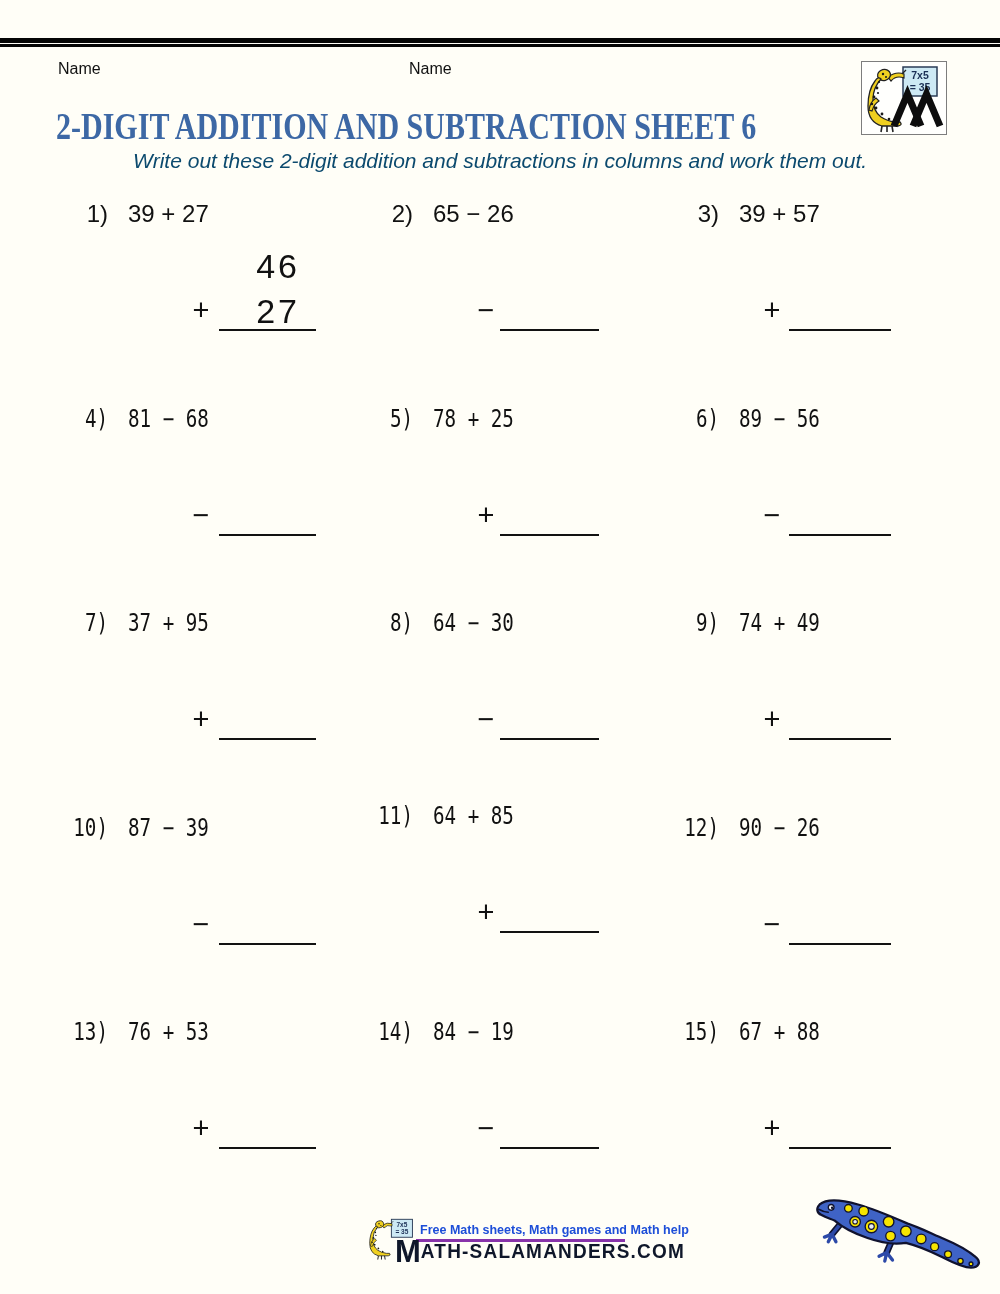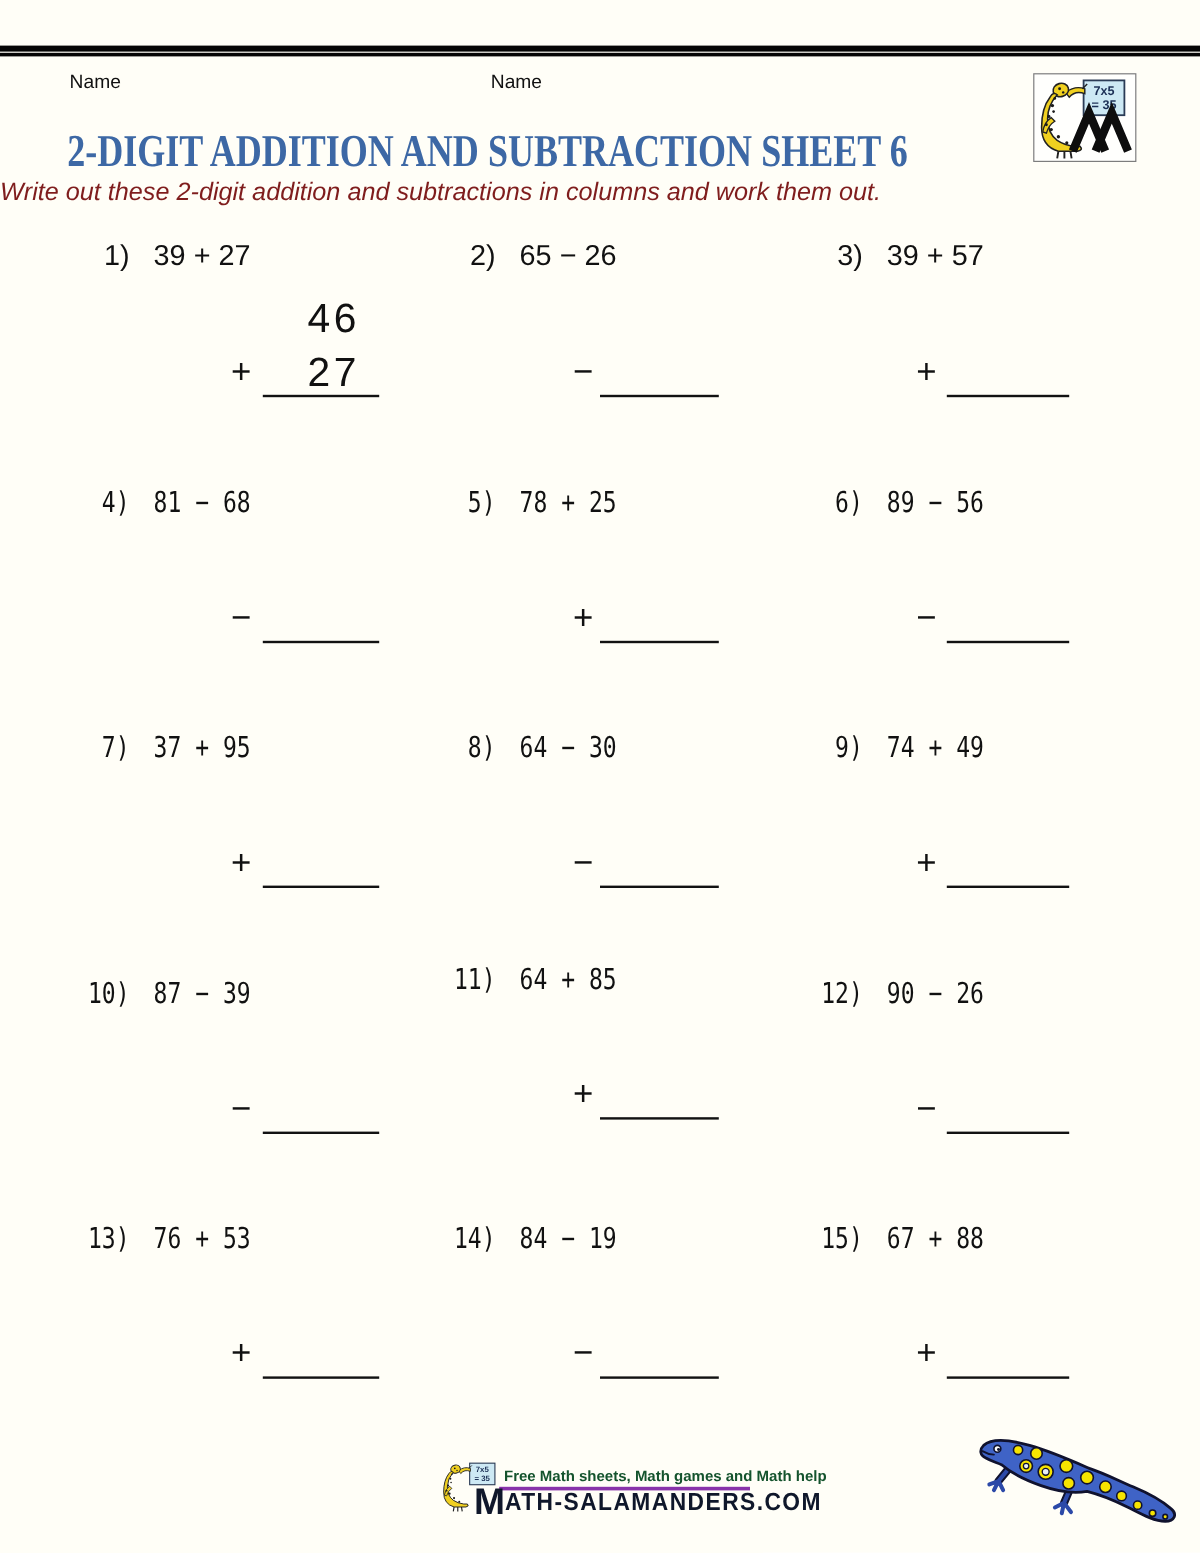--- a/index.html
+++ b/index.html
@@ -19,22 +19,22 @@
     position:absolute;left:861px;top:61px;width:84px;height:72px;
     border:1.5px solid #7d7d7d;background:#fffffd;box-sizing:content-box;
   }
   .logo-box svg{display:block;width:84px;height:72px;}
   .title{
     position:absolute;left:56px;top:104px;margin:0;white-space:nowrap;
     font-family:"Liberation Serif",serif;font-weight:600;font-size:38px;
     color:#3d68a5;transform:scaleX(0.79);transform-origin:0 0;letter-spacing:0px;
   }
   .instruction{
-    position:absolute;left:0;top:149px;width:1000px;text-align:left;
-    font-style:italic;font-size:21px;color:#7f1d1d;
+    position:absolute;left:0;top:149px;width:1000px;text-align:center;
+    font-style:italic;font-size:21px;color:#0c4a6e;
   }
   
   .cell{position:absolute;width:305px;height:175px;}
   .plabel{position:absolute;left:0;top:0;display:flex;font-size:24px;line-height:28px;white-space:pre;}
   .pnum{display:inline-block;width:48px;text-align:right;}
   .pexpr{margin-left:20px;}
   .plabel.cond{font-family:"DejaVu Sans Mono",monospace;transform:scaleX(0.8);transform-origin:0 0;}
   .plabel.cond .pnum{width:60px;}
   .plabel.cond .pexpr{margin-left:25px;}
   .sign{position:absolute;top:96px;width:26px;text-align:center;font-size:29px;line-height:28px;}
@@ -44,21 +44,21 @@
   .c1 .ansline{left:135px;width:99px;}
   .c2 .ansline{left:118px;width:102px;}
   .wnum{
     position:absolute;left:140px;width:100px;text-align:right;
     font-size:34px;line-height:34px;letter-spacing:3px;margin-right:-3px;
   }
   .w-top{top:49px;}
   .w-bottom{top:94px;}
   
   .footer-logo{position:absolute;left:366px;top:1216px;width:52px;height:45px;}
-  .tagline{position:absolute;left:420px;top:1223px;font-size:12.5px;font-weight:bold;color:#14532d;white-space:nowrap;}
+  .tagline{position:absolute;left:420px;top:1223px;font-size:12.5px;font-weight:bold;color:#1d4ed8;white-space:nowrap;}
   .purple-rule{position:absolute;left:416px;top:1239px;width:209px;height:3px;background:#8833aa;}
   .wordmark{position:absolute;left:395px;top:1237px;white-space:nowrap;color:#0f172a;}
   .wm-m{font-size:31px;font-weight:bold;line-height:30px;vertical-align:-4px;letter-spacing:0;}
   .wm-rest{font-size:19px;font-weight:bold;letter-spacing:1.2px;transform:scaleY(1.08);display:inline-block;}
   .big-salamander{position:absolute;left:812px;top:1180px;width:182px;height:94px;}
   .hidden-defs{position:absolute;width:0;height:0;overflow:hidden;}
 </style>
 </head>
 <body>
 

